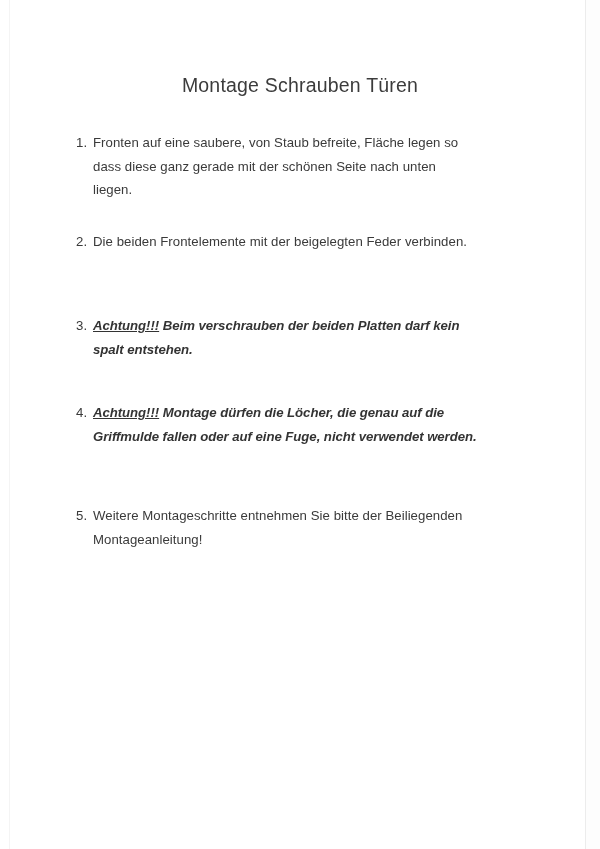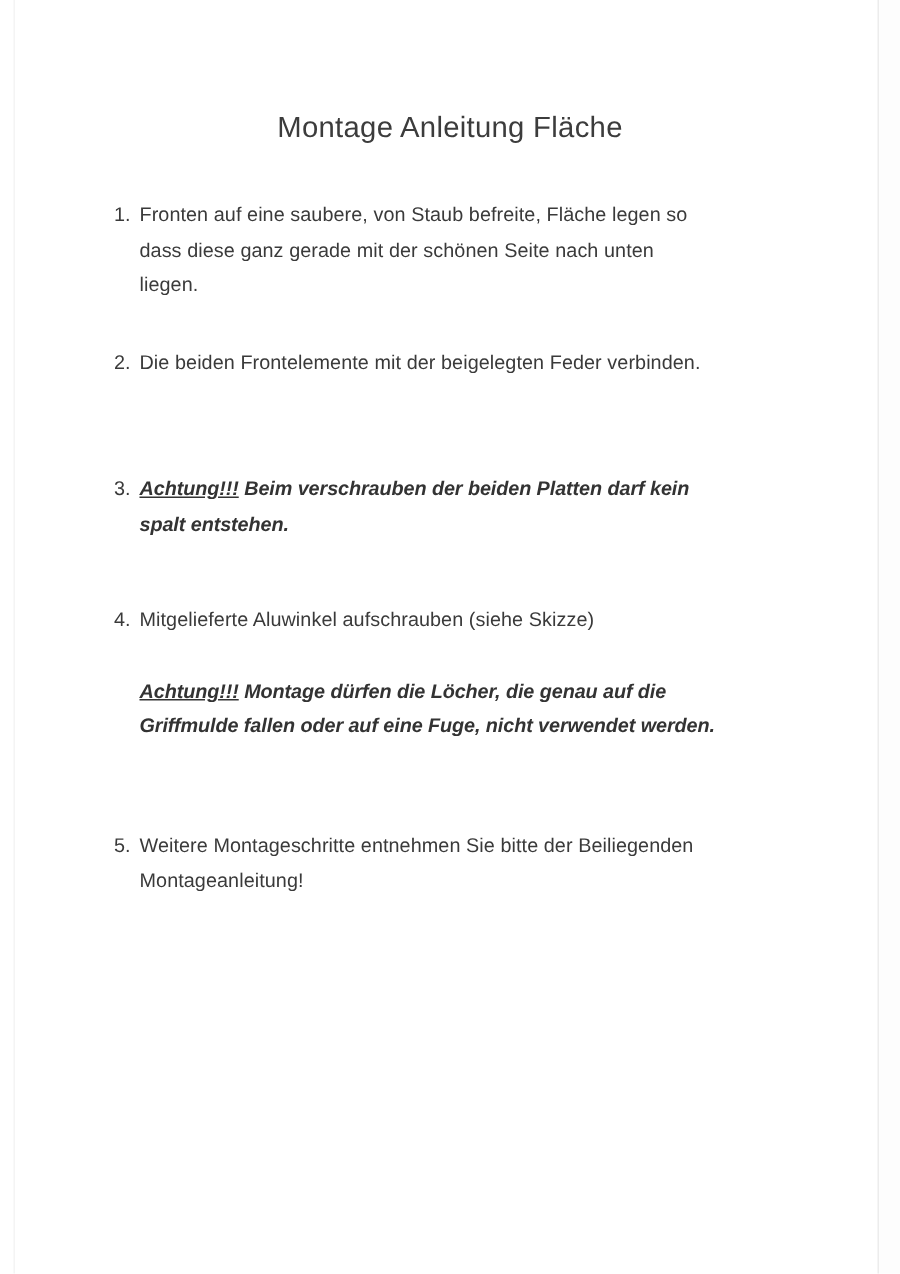--- a/index.html
+++ b/index.html
@@ -124,21 +124,21 @@
 </head>
 <body>
 
 <div class="page">
   <div class="page-edge-left"></div>
   <div class="page-edge-right"></div>
   <div class="page-edge-right2"></div>
 
   <div class="doc-body">
 
-    <div class="doc-title">Montage Anleitung Fläche</div>
+    <div class="doc-title">Montage Schrauben Türen</div>
 
     <div class="steps">
 
       <div class="step gap-1">
         <span class="step-num">1.</span>
         <span class="step-text">Fronten auf eine saubere, von Staub befreite, Fläche legen so
 dass diese ganz gerade mit der schönen Seite nach unten
 liegen.</span>
       </div>
 
@@ -148,21 +148,20 @@
       </div>
 
       <div class="step gap-3">
         <span class="step-num">3.</span>
         <span class="note"><span class="note-label">Achtung!!!</span><span> </span><span>Beim verschrauben der beiden Platten darf kein
 spalt entstehen.</span></span>
       </div>
 
       <div class="step gap-4">
         <span class="step-num">4.</span>
-        <span class="step-text">Mitgelieferte Aluwinkel aufschrauben (siehe Skizze)</span>
         <span class="note"><span class="note-label">Achtung!!!</span><span>  </span><span>Montage dürfen die Löcher, die genau auf die
 Griffmulde fallen oder auf eine Fuge, nicht verwendet werden.</span></span>
       </div>
 
       <div class="step gap-5">
         <span class="step-num">5.</span>
         <span class="step-text">Weitere Montageschritte entnehmen Sie bitte der Beiliegenden
 Montageanleitung!</span>
       </div>
 

